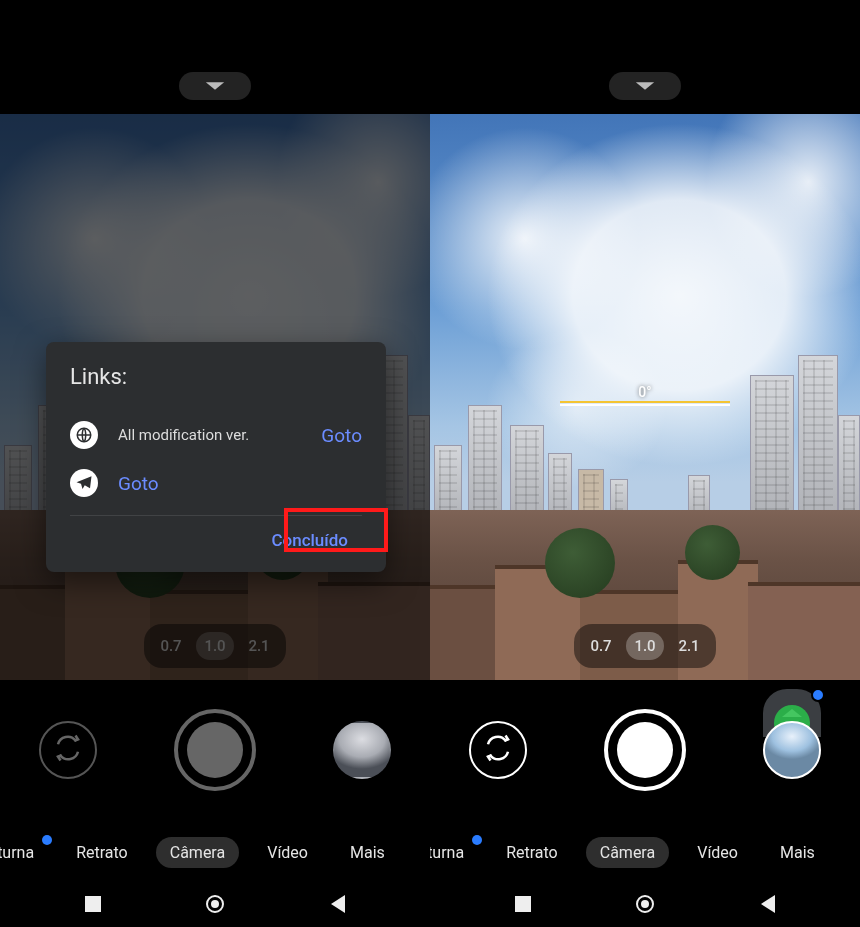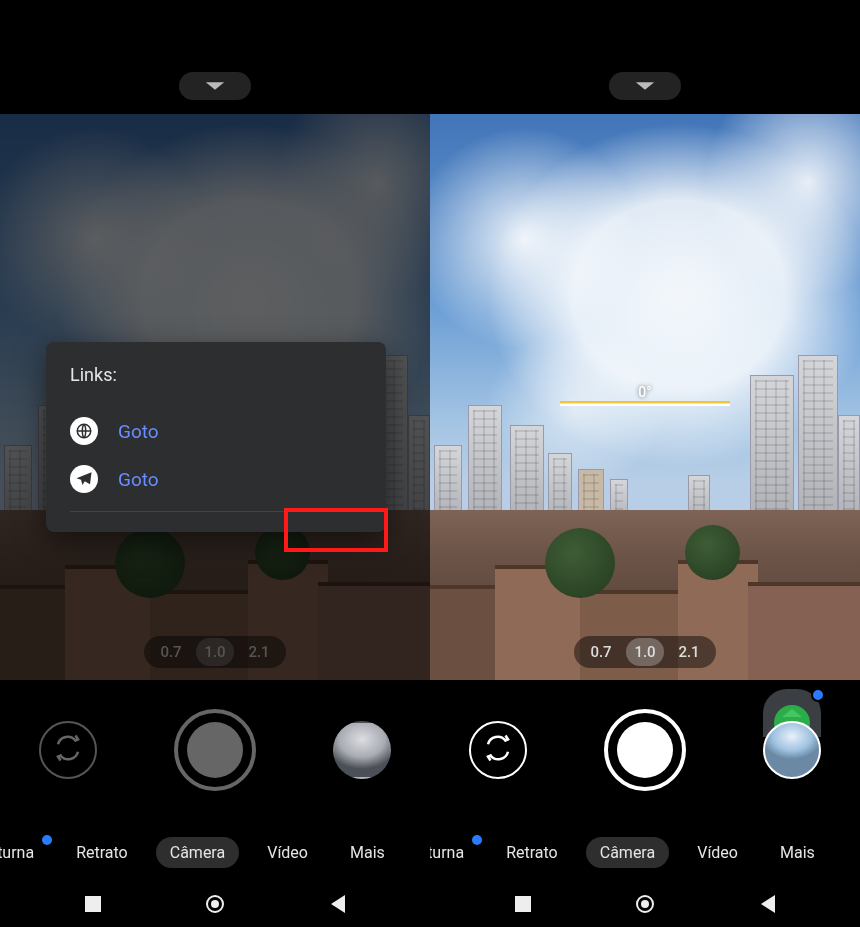--- a/index.html
+++ b/index.html
@@ -36,21 +36,21 @@
   .b6{left:180px;width:18px;height:46px;}
   .b7{left:320px;width:44px;height:150px;}
   .b8{left:368px;width:40px;height:170px;}
   .b9{left:408px;width:22px;height:110px;}
   .b10{left:258px;width:22px;height:50px;}
   .level{position:absolute;top:270px;left:50%;transform:translateX(-50%);width:170px;text-align:center;}
   .level-text{color:#fff;font-size:14px;font-weight:500;text-shadow:0 0 4px rgba(0,0,0,0.6);}
   .level-bar{position:relative;height:3px;margin-top:2px;}
   .level-bar .yellow{position:absolute;left:0;top:-1px;right:0;height:2px;background:#f4c432;}
   .level-bar .white{position:absolute;left:0;top:2px;right:0;height:2px;background:#fff;}
-  .zoom{position:absolute;bottom:12px;left:50%;transform:translateX(-50%);height:32px;padding:0 8px;border-radius:18px;background:rgba(0,0,0,0.45);display:flex;align-items:center;gap:6px;}
+  .zoom{position:absolute;bottom:12px;left:50%;transform:translateX(-50%);height:44px;padding:0 8px;border-radius:18px;background:rgba(0,0,0,0.45);display:flex;align-items:center;gap:6px;}
   .zoom-opt{width:38px;height:28px;border-radius:14px;display:flex;align-items:center;justify-content:center;color:#ddd;font-size:15px;font-weight:500;cursor:pointer;}
   .zoom-opt.sel{background:rgba(255,255,255,0.26);}
   .dim{position:absolute;inset:0;background:rgba(0,0,0,0.62);z-index:6;}
   .controls{position:absolute;top:680px;left:0;right:0;height:140px;display:flex;align-items:center;justify-content:space-around;z-index:4;}
   .switch-cam{width:58px;height:58px;border:2px solid #888;border-radius:50%;display:flex;align-items:center;justify-content:center;cursor:pointer;}
   .switch-cam svg{width:30px;height:30px;fill:none;stroke:#aaa;stroke-width:2;}
   .shutter{width:82px;height:82px;border:4px solid #fff;border-radius:50%;display:flex;align-items:center;justify-content:center;cursor:pointer;}
   .shutter-inner{width:56px;height:56px;border-radius:50%;background:#fff;}
   .phone.dimmed .switch-cam{border-color:#555;}
   .phone.dimmed .switch-cam svg{stroke:#666;}
@@ -69,21 +69,21 @@
   .mode.sel{background:#2e2e2e;}
   .mode.first{margin-left:-26px;}
   .mode-dot{position:absolute;top:-2px;right:-4px;width:10px;height:10px;border-radius:50%;background:#2a7cff;}
   .navbar{position:absolute;bottom:0;left:0;right:0;height:46px;display:flex;align-items:center;justify-content:space-evenly;z-index:4;}
   .nav-btn{width:60px;height:30px;display:flex;align-items:center;justify-content:center;cursor:pointer;}
   .nav-sq{width:16px;height:16px;background:#eee;}
   .nav-cir{width:18px;height:18px;border-radius:50%;border:2px solid #eee;position:relative;}
   .nav-cir::after{content:"";position:absolute;inset:3px;border-radius:50%;background:#eee;}
   .nav-tri{width:0;height:0;border-top:9px solid transparent;border-bottom:9px solid transparent;border-right:14px solid #eee;}
   .dialog{position:absolute;z-index:20;left:46px;right:44px;top:342px;background:#2c2e30;border-radius:8px;padding:22px 24px 14px;box-shadow:0 10px 30px rgba(0,0,0,0.5);}
-  .dlg-title{color:#e6e6e6;font-size:18px;margin-bottom:22px;}
+  .dlg-title{color:#e6e6e6;font-size:22px;margin-bottom:22px;}
   .dlg-row{display:flex;align-items:center;gap:20px;padding:10px 0;}
   .dlg-icon{width:28px;height:28px;border-radius:50%;background:#fff;display:flex;align-items:center;justify-content:center;flex-shrink:0;}
   .dlg-icon svg{width:18px;height:18px;fill:#2c2e30;}
   .dlg-label{color:#ddd;font-size:15px;flex:1;}
   .dlg-goto{color:#6b8cff;font-size:19px;cursor:pointer;}
   .dlg-hr{height:1px;background:#414345;margin:8px 0 6px;}
   .dlg-actions{display:flex;justify-content:flex-end;}
   .dlg-done{color:#6b8cff;font-size:17px;font-weight:500;padding:8px 14px;cursor:pointer;border-radius:4px;}
   .highlight{position:absolute;border:4px solid #ff1a1a;z-index:25;pointer-events:none;left:284px;top:508px;width:104px;height:44px;}
 </style>
@@ -167,31 +167,35 @@
 
     <div class="dialog">
       <div class="dlg-title">Links:</div>
       <div class="dlg-row">
         <div class="dlg-icon">
             <svg viewBox="0 0 24 24">
               <circle cx="12" cy="12" r="9" fill="none" stroke="#2c2e30" stroke-width="2"></circle>
               <path d="M3 12h18M12 3c3 3 3 15 0 18M12 3c-3 3-3 15 0 18" fill="none" stroke="#2c2e30" stroke-width="2"></path>
             </svg>
           </div>
+        <div class="dlg-label">All modification ver.</div>
         <div class="dlg-goto">Goto</div>
       </div>
       <div class="dlg-row">
         <div class="dlg-icon">
             <svg viewBox="0 0 24 24">
               <path d="M22 3L2 11l6 2 2 7 3-5 7 4z"></path>
             </svg>
           </div>
         <div class="dlg-goto">Goto</div>
       </div>
       <div class="dlg-hr"></div>
+      <div class="dlg-actions">
+        <div class="dlg-done">Concluído</div>
+      </div>
     </div>
     <div class="highlight"></div>
   </div>
 
   <div class="phone">
     <div class="topbar">
       <div class="pulldown">
         <span><svg viewBox="0 0 24 12">
               <path d="M2 2l10 8 10-8" fill="#bbb"></path>
             </svg></span>

